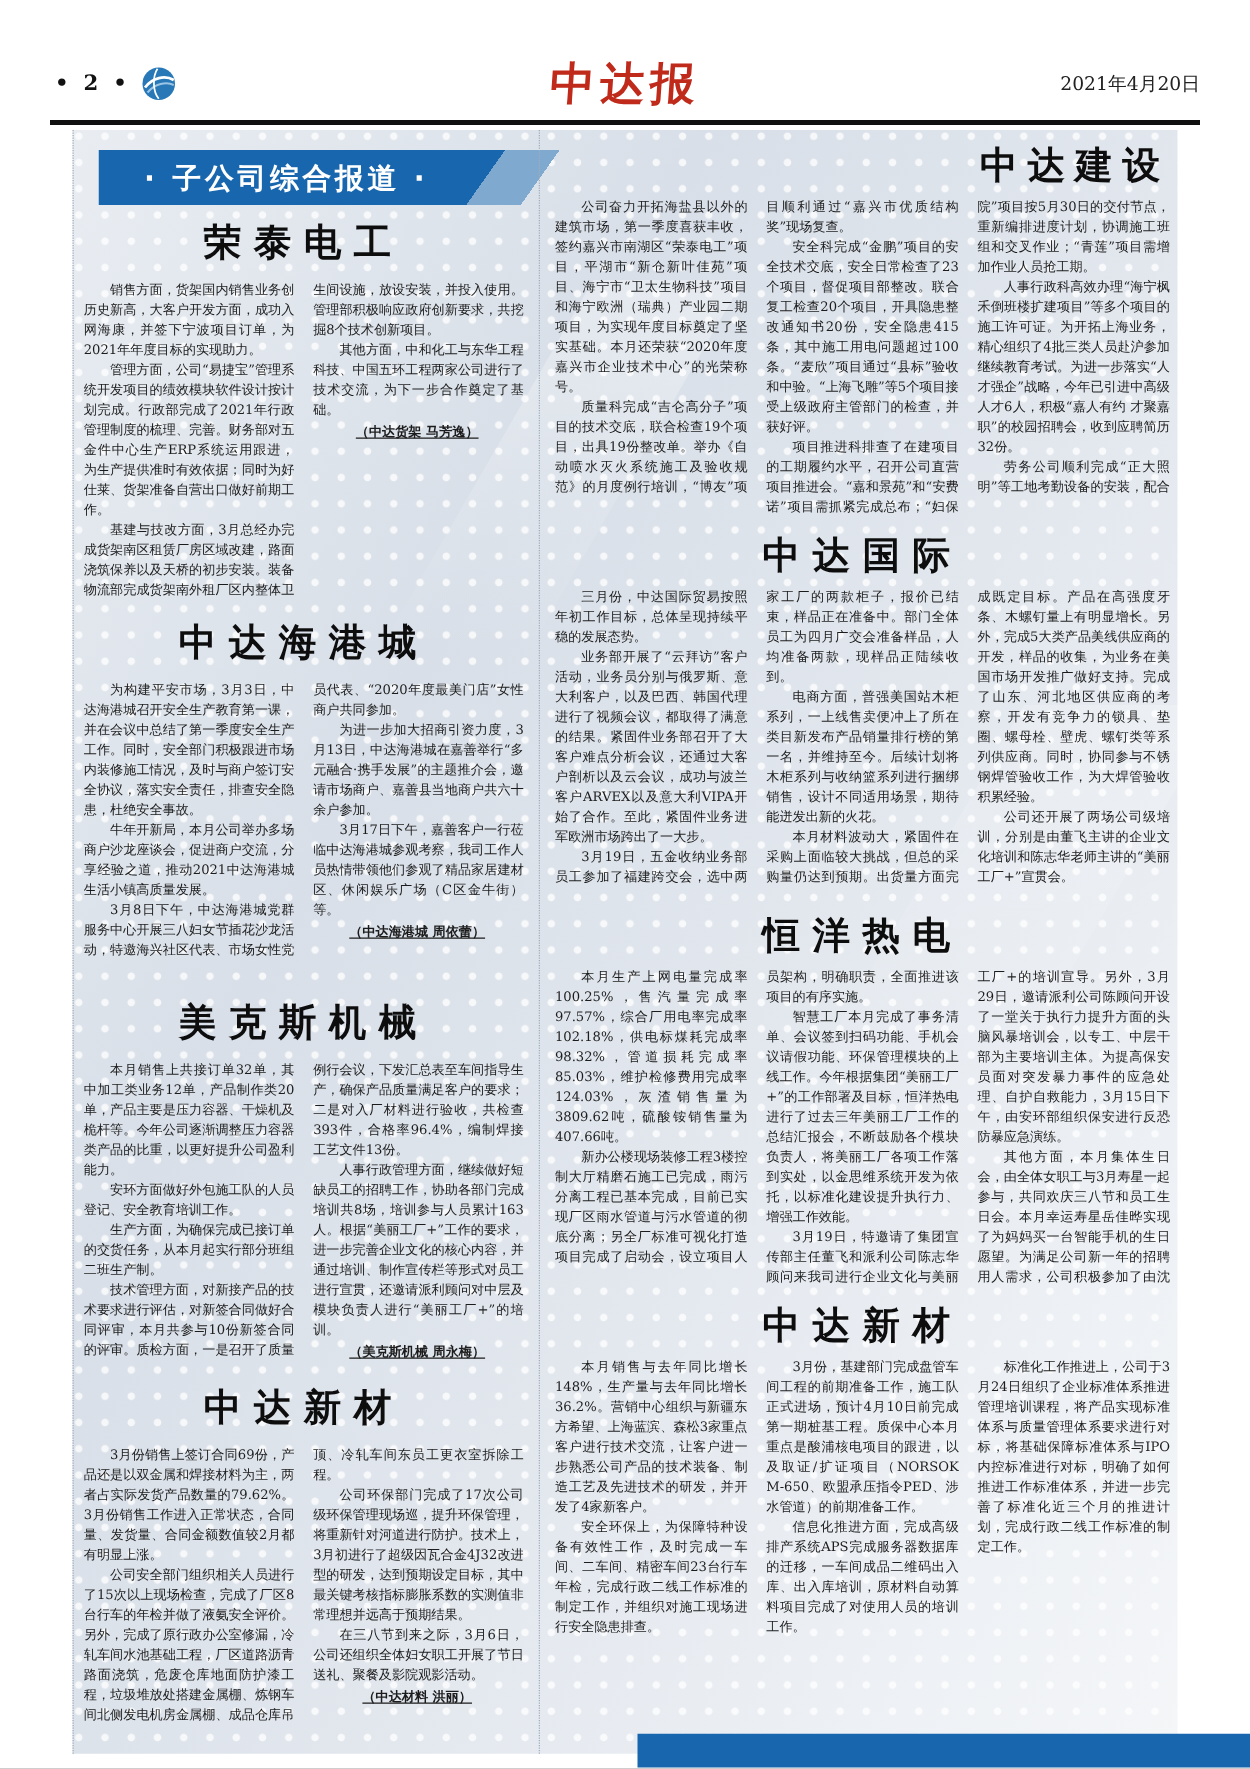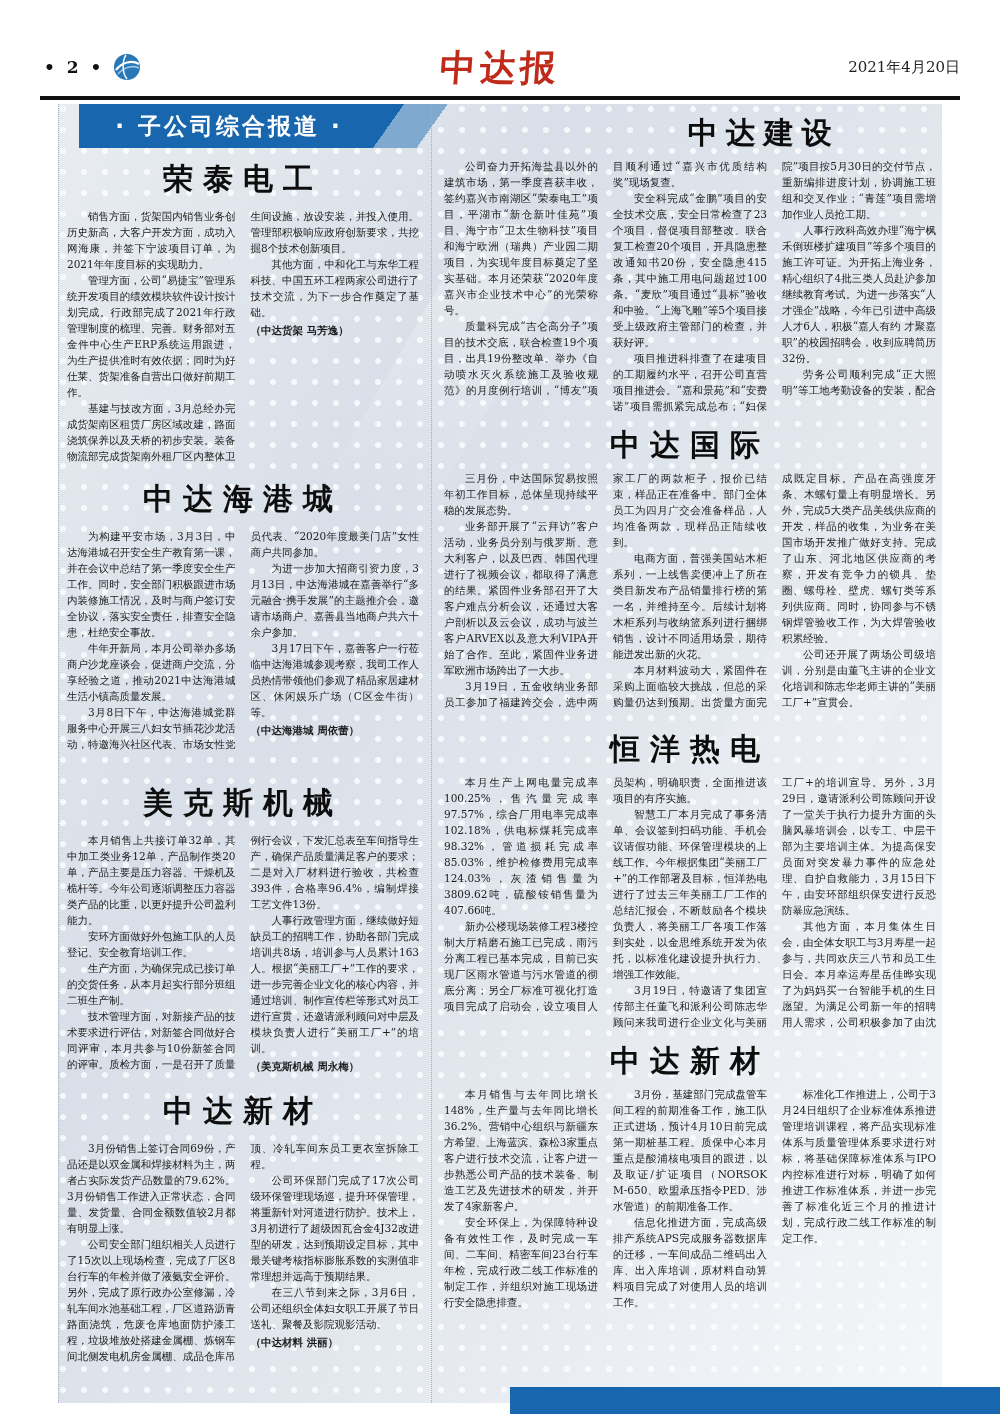--- a/index.html
+++ b/index.html
@@ -26,48 +26,48 @@
     background-image:
       radial-gradient(circle at 5px 5px, rgba(255,255,255,.75) 2.6px, rgba(255,255,255,0) 3.4px),
       linear-gradient(118deg,#e9edf2 0%,#d8dfe8 32%,#e2e7ee 58%,#eef1f5 85%,#f4f6f8 100%);
     background-size:21px 21px,100% 100%;
     display:flex;
   }
   .col-left { width:352px; padding:0 4px 0 8px; border-left:1px dotted #9fadbc; }
   .col-right { flex:1; margin-left:8px; padding:0 6px 0 12px; border-left:1px dotted #9fadbc; position:relative; }
 
   
-  .banner-row { position:relative; height:46px; margin-top:0; }
+  .banner-row { position:relative; height:46px; margin-top:16px; }
   .banner {
     position:absolute; left:12px; top:0; width:300px; height:44px; background:#1766ae;
     color:#fff; display:flex; align-items:center; justify-content:center;
     font-size:23px; font-weight:bold; letter-spacing:3px;
     font-family:"DejaVu Sans","Liberation Sans",sans-serif;
   }
   .banner-accent {
     position:absolute; left:306px; top:0; width:96px; height:44px;
     background:linear-gradient(100deg,#1766ae 30%,#7fa9cf 30%,#7fa9cf 72%,rgba(127,169,207,0) 72%);
     transform:skewX(-28deg); transform-origin:top left;
   }
 
   
   .article { position:relative; }
   .a-title {
     text-align:center; font-size:30px; font-weight:900; letter-spacing:10px;
     color:#0d0d0d; margin:12px 0 8px 0; line-height:34px;
   }
-  .a-title.offset { padding-left:30%; letter-spacing:8px; }
+  .a-title.offset { padding-left:30%; letter-spacing:8px;text-align:right; }
   .cols {
     text-align:justify; font-size:10.5px; line-height:16px; color:#1c1c1c;
     column-gap:15px; column-fill:auto; overflow:hidden;
   }
   .c2 { column-count:2;margin-top:12px; }
   .c3 { column-count:3; }
   .cols p { margin:0; text-indent:2em; }
-  .sig { text-align:left; font-weight:bold; text-indent:0 !important; padding-right:2px; margin-top:2px !important; }
+  .sig { text-align:center; font-weight:bold; text-indent:0 !important; padding-right:2px; margin-top:2px !important;text-decoration:underline; }
 
   
   .bottom-bar { position:absolute; left:510px; top:1387px; height:27px; right:0; background:#1766ae; }
   .diag {
     position:absolute; pointer-events:none;
     background:linear-gradient(rgba(255,255,255,.35),rgba(255,255,255,0));
     transform:skewX(-30deg);
   }
   .diag.d1 { left:330px; top:120px; width:120px; height:300px; }
   .diag.d2 { left:640px; top:460px; width:160px; height:420px; opacity:.5; }

